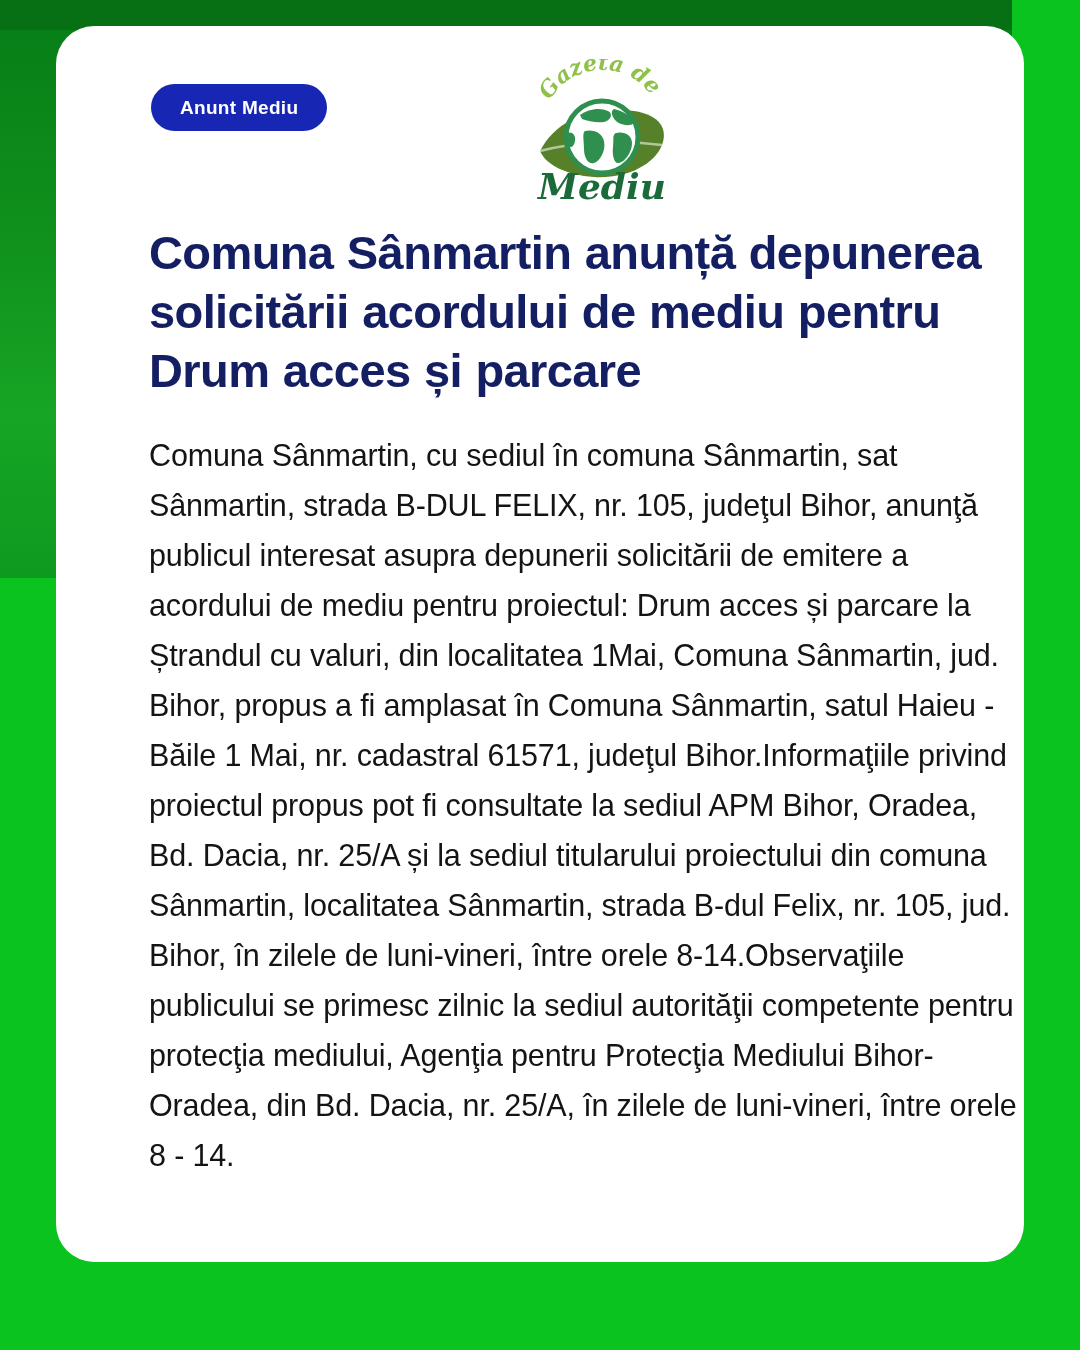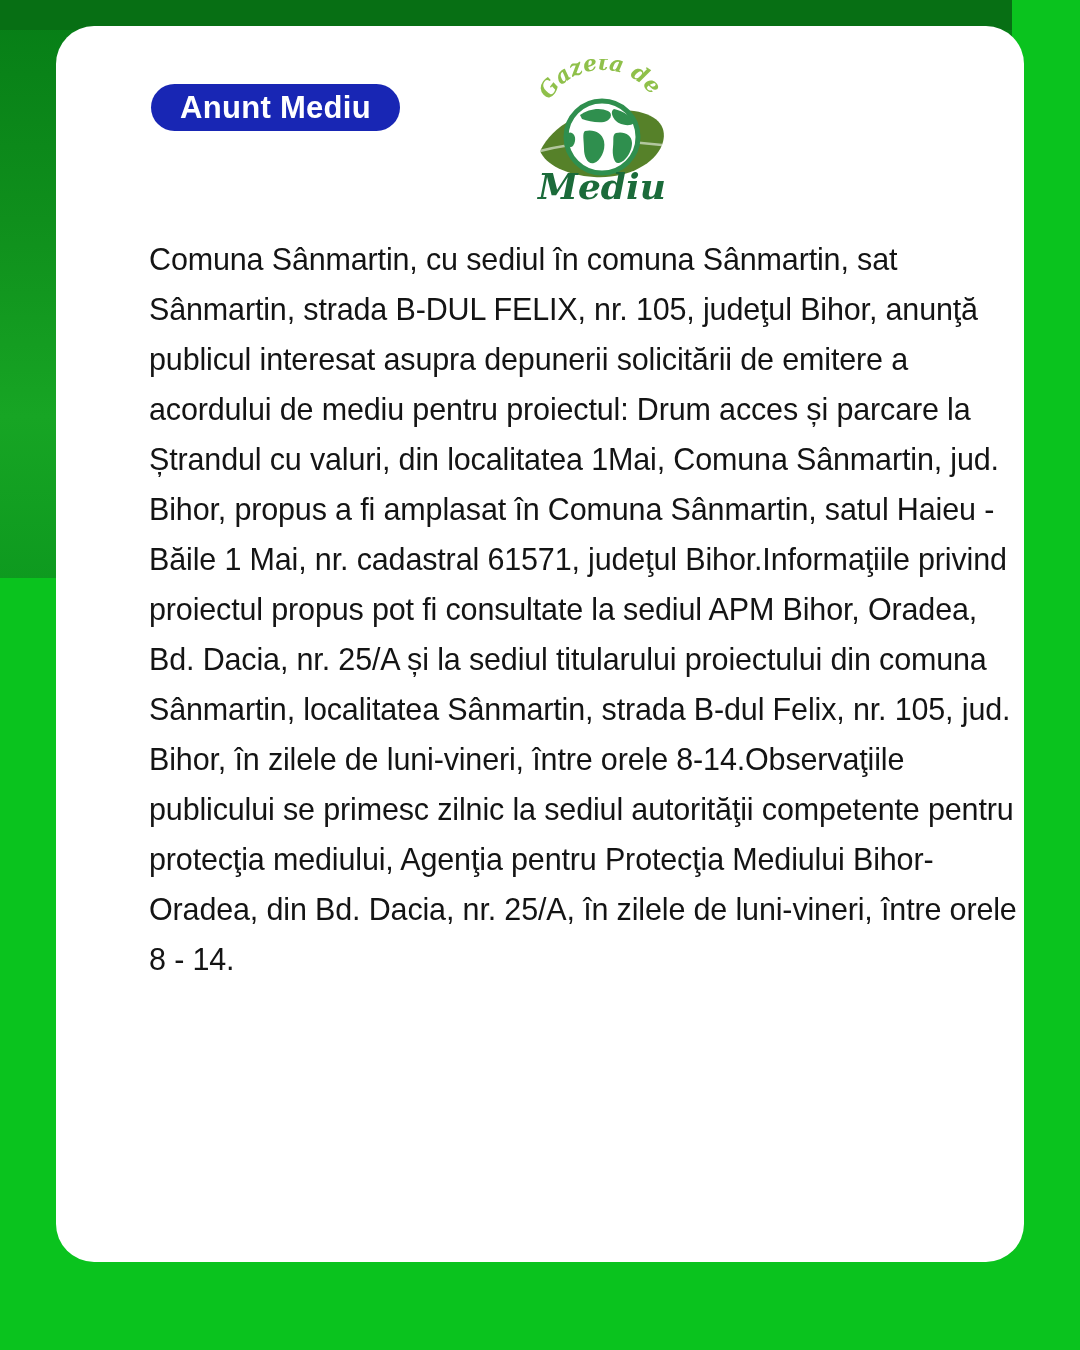--- a/index.html
+++ b/index.html
@@ -68,21 +68,21 @@
     left: 49px;
     top: 29px;
     display: inline-flex;
     align-items: center;
     justify-content: center;
     height: 47px;
     padding: 0 29px;
     border-radius: 26px;
     background: #1826b4;
     color: #ffffff;
-    font-size: 31px;
+    font-size: 19px;
     font-weight: 600;
     letter-spacing: 0.3px;
     line-height: 1;
     white-space: nowrap;
   }
 
   .logo {
     position: absolute;
     left: 420px;
     top: 4px;
@@ -152,17 +152,18 @@
 
           <text font-family="'DejaVu Serif', serif" font-size="22" font-style="italic" font-weight="600" fill="#8fc04a">
             <textPath href="#arcTop" startOffset="50%" text-anchor="middle">Gazeta de</textPath>
           </text>
 
           <text x="80" y="140" text-anchor="middle" font-family="'DejaVu Serif', serif" font-size="36" font-style="italic" font-weight="700" fill="#1b6b3a">Mediu</text>
         </svg>
       </div>
     </div>
 
+    <h1 class="headline">Comuna Sânmartin anunță depunerea solicitării acordului de mediu pentru Drum acces și parcare</h1>
 
     <p class="body-text">Comuna Sânmartin, cu sediul în comuna Sânmartin, sat Sânmartin, strada B-DUL FELIX, nr. 105, judeţul Bihor, anunţă publicul interesat asupra depunerii solicitării de emitere a acordului de mediu pentru proiectul: Drum acces și parcare la Ștrandul cu valuri, din localitatea 1Mai, Comuna Sânmartin, jud. Bihor, propus a fi amplasat în Comuna Sânmartin, satul Haieu - Băile 1 Mai, nr. cadastral 61571, judeţul Bihor.Informaţiile privind proiectul propus pot fi consultate la sediul APM Bihor, Oradea, Bd. Dacia, nr. 25/A și la sediul titularului proiectului din comuna Sânmartin, localitatea Sânmartin, strada B-dul Felix, nr. 105, jud. Bihor, în zilele de luni-vineri, între orele 8-14.Observaţiile publicului se primesc zilnic la sediul autorităţii competente pentru protecţia mediului, Agenţia pentru Protecţia Mediului Bihor-Oradea, din Bd. Dacia, nr. 25/A, în zilele de luni-vineri, între orele 8 - 14.</p>
 
   </div>
 </div>
 
 </body></html>

